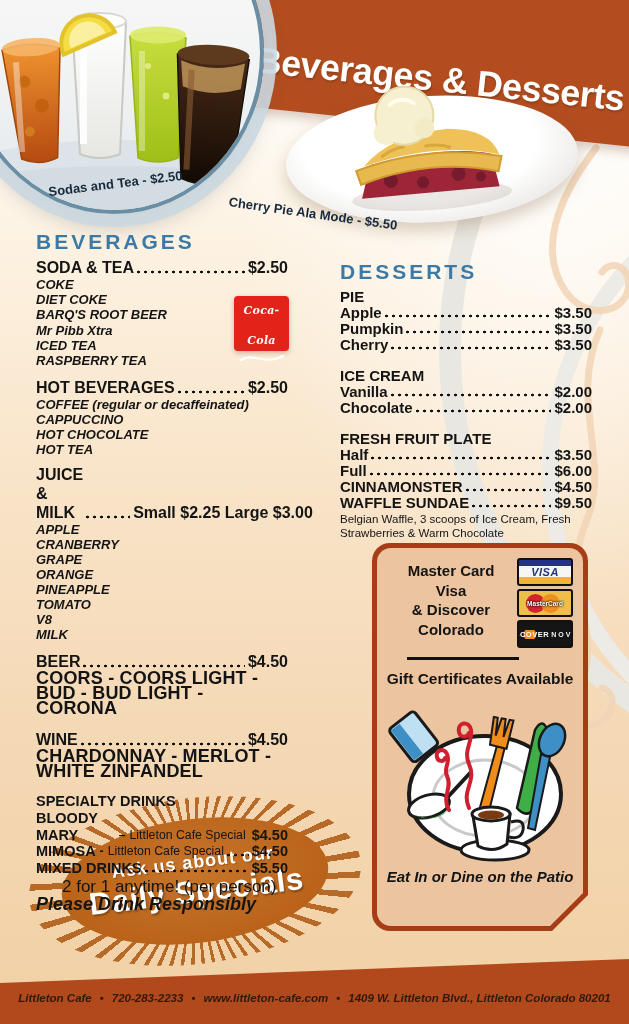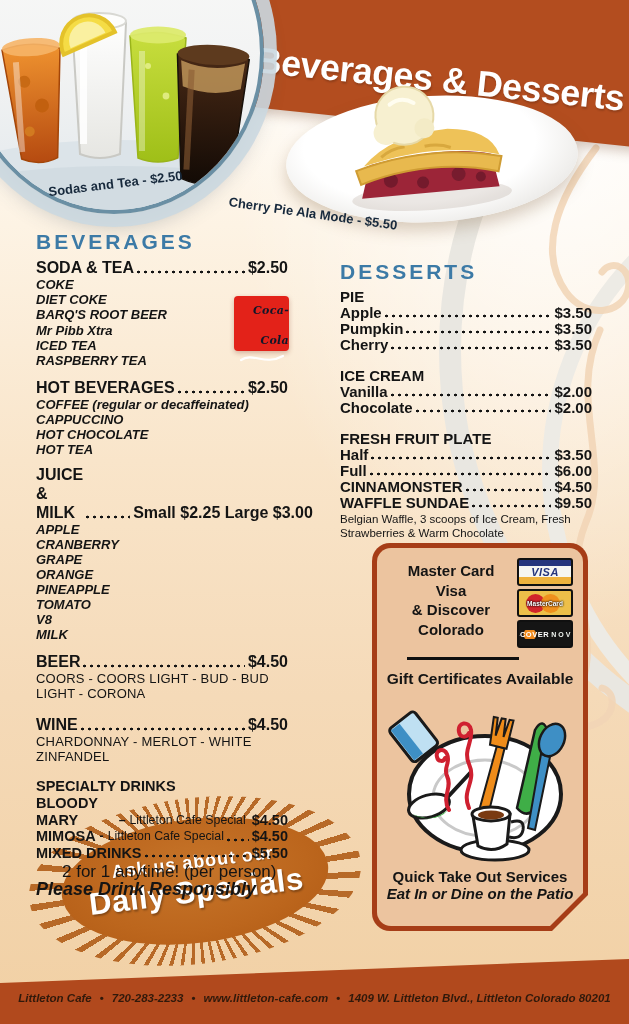--- a/index.html
+++ b/index.html
@@ -59,33 +59,33 @@
   .mrow .price { white-space:nowrap; }
   .lead {
     flex:1; height:4px; margin:0 3px 3px; align-self:flex-end;
     background-image:radial-gradient(circle at 1.5px 2px, #141414 1.3px, transparent 1.6px);
     background-size:7px 4px; background-repeat:repeat-x;
   }
   .lead-short { flex:0 0 44px; }
   .subitems div { font-weight:bold; font-style:italic; font-size:13px; line-height:15px; }
   .soda-items div { line-height:15.2px; }
   .gap10 { margin-top:10px; } .gap8 { margin-top:8px; } .gap14 { margin-top:14px; }
-  .note { font-size:13px; line-height:15px; font-weight:normal; letter-spacing:.2px; }
+  .note { font-size:18px; line-height:15px; font-weight:bold; letter-spacing:.2px; }
   .spec-row { display:flex; align-items:flex-end; font-size:14.5px; line-height:16.5px; font-weight:bold; }
   .spec-note { font-weight:normal; font-size:12.3px; margin-left:4px; white-space:nowrap; }
   .subnote { font-size:17px; font-weight:normal; margin:3px 0 0 26px; line-height:15px; }
   .disclaimer { font-size:18px; font-weight:bold; font-style:italic; }
   
   .drow { display:flex; align-items:flex-end; font-weight:bold; font-size:15px; line-height:16px; }
   .dgroup-header { font-weight:bold; font-size:15px; line-height:17px; }
   .waffle-desc { font-size:11.5px; line-height:13.5px; font-weight:normal; margin-top:2px; }
   
   .coke {
     position:absolute; left:234px; top:296px; width:55px; height:55px; z-index:7;
-    background:#e32219; border-radius:4px; color:#0f172a; text-align:right;
+    background:#e32219; border-radius:4px; color:#ffffff; text-align:center;
     box-shadow:0 2px 5px rgba(120,40,20,.3);
   }
   .coke-script {
     font-family:"DejaVu Serif", serif; font-style:italic; font-weight:bold;
     font-size:11px; line-height:30px; letter-spacing:.3px;
   }
   .coke svg { display:block; margin:-6px auto 0; }
   
   .tbox-outer {
     position:absolute; left:372px; top:543px; width:216px; height:388px; z-index:7;
@@ -455,21 +455,20 @@
 
         <g>
           <ellipse cx="110" cy="162" rx="34" ry="10" fill="#ffffff" stroke="#1a1a1a" stroke-width="3"></ellipse>
           <path d="M126,134 q14,-4 12,8 q-2,10 -14,7" fill="none" stroke="#1a1a1a" stroke-width="3"></path>
           <path d="M88,128 L93,158 Q108,166 122,156 L125,126 Q106,118 88,128 Z" fill="#ffffff" stroke="#1a1a1a" stroke-width="3"></path>
           <ellipse cx="106" cy="126" rx="19" ry="7" fill="#ffffff" stroke="#1a1a1a" stroke-width="3"></ellipse>
           <ellipse cx="106" cy="127" rx="13" ry="4.5" fill="#7a3a12"></ellipse>
         </g>
       </svg>
 
-      <div class="quick">Quick Take Out Services</div>
       <div class="eat-in">Eat In or Dine on the Patio</div>
     </div>
   </div>
 
   <div class="burst">
     <div class="burst-rays"></div>
     <div class="burst-body">
       <div class="burst-line1">Ask us about our</div>
       <div class="burst-line2">Daily Specials</div>
     </div>

